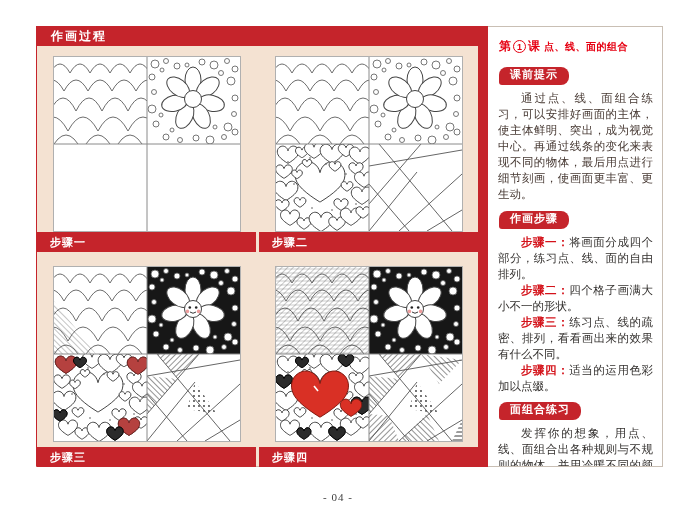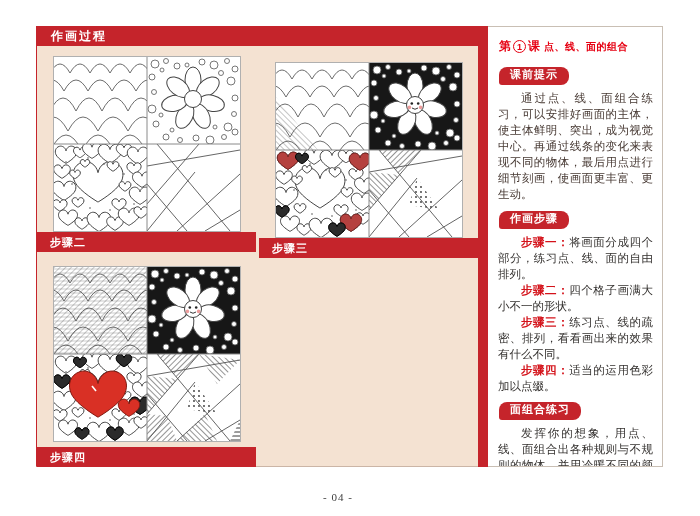--- a/index.html
+++ b/index.html
@@ -211,20 +211,33 @@
 
 <div class="page">
   <div class="content-frame">
 
     <div class="left-panel">
       <div class="panel-header">
         <span>作画过程</span>
       </div>
       <div class="steps-grid">
 
+        <figure class="step-cell">
+          <svg class="art" width="188" height="176" viewBox="0 0 188 176">
+            <rect x="0.5" y="0.5" width="187" height="175" fill="#fff" stroke="#b0b0b0"></rect>
+            <g transform="translate(1,1)" clip-path="url(#cq)">
+                <use href="#q-scales"></use>
+              </g>
+            <g transform="translate(94,1)" clip-path="url(#cq)">
+                <use href="#q-flower"></use>
+              </g>
+            <path d="M94 1V175 M1 88H187" stroke="#8a8a8a" stroke-width="1" fill="none"></path>
+          </svg>
+          <figcaption class="step-label-bar">步骤一</figcaption>
+        </figure>
 
         <figure class="step-cell">
           <svg class="art" width="188" height="176" viewBox="0 0 188 176">
             <rect x="0.5" y="0.5" width="187" height="175" fill="#fff" stroke="#b0b0b0"></rect>
             <g transform="translate(1,1)" clip-path="url(#cq)">
                 <use href="#q-scales"></use>
               </g>
             <g transform="translate(94,1)" clip-path="url(#cq)">
                 <use href="#q-flower"></use>
               </g>

